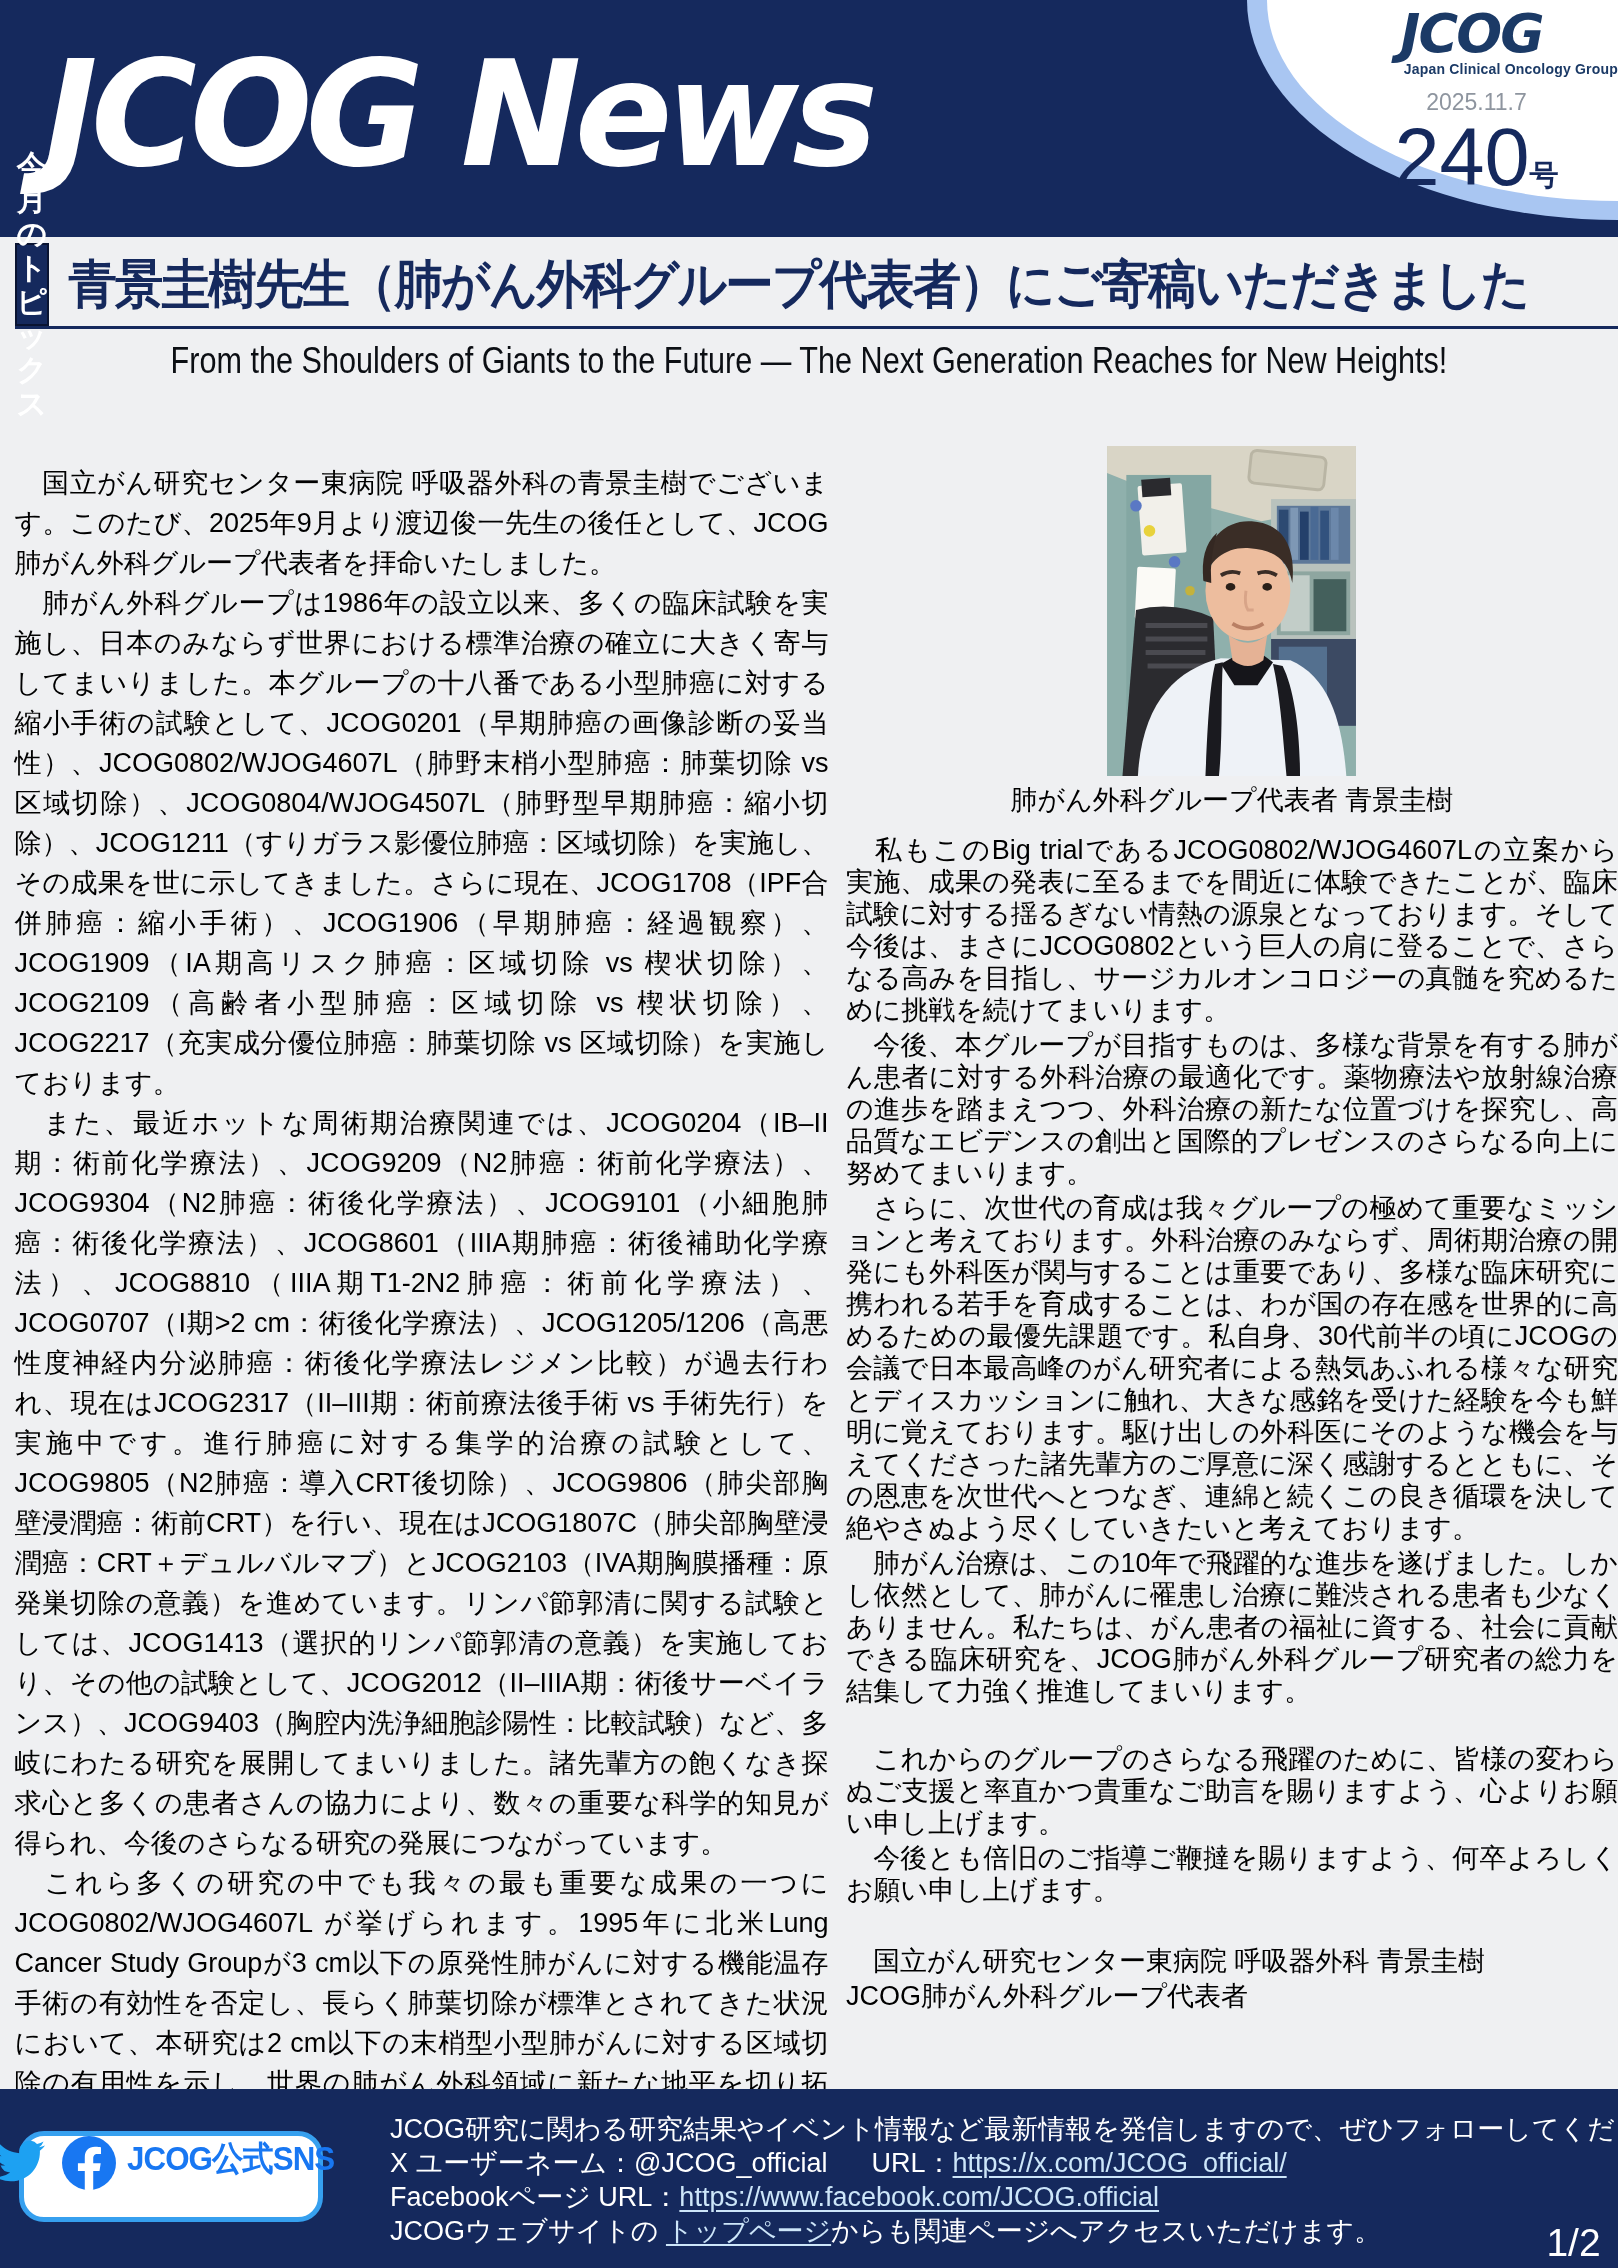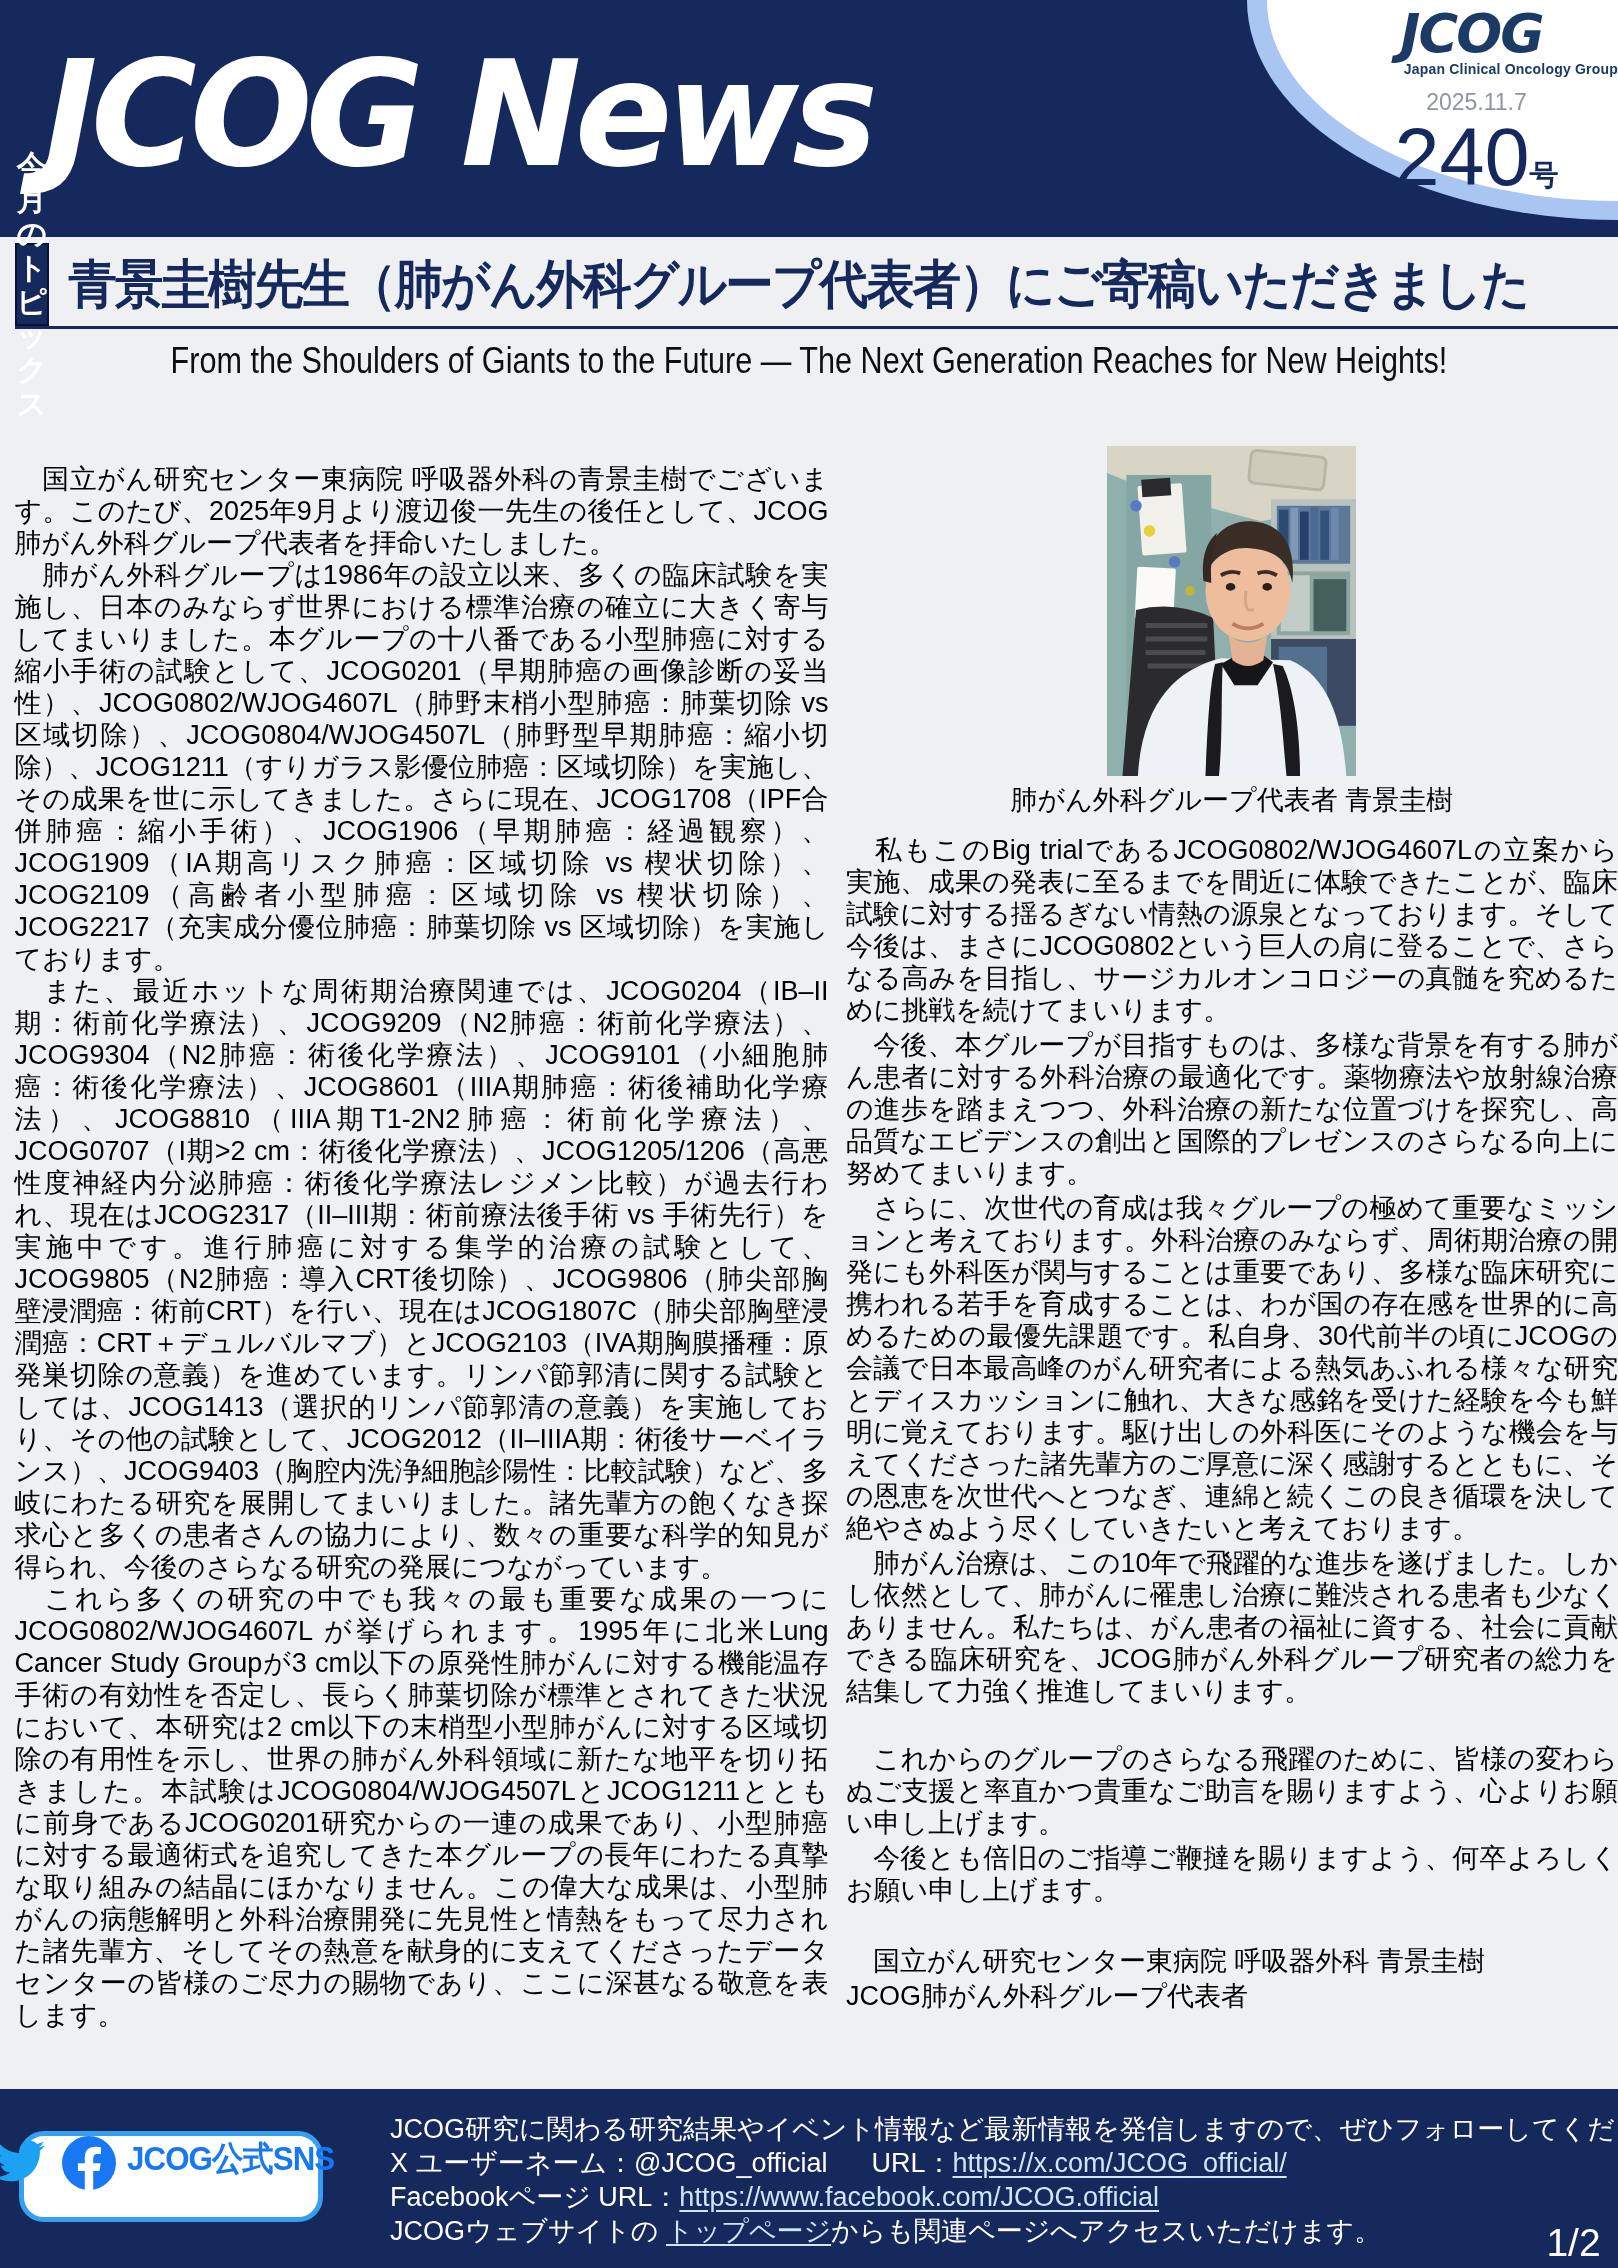--- a/index.html
+++ b/index.html
@@ -29,21 +29,21 @@
 
   
   .sub-en{position:absolute;top:340px;left:0;width:100%;text-align:center;color:#0c0f14;font-size:36px;
     transform:scaleX(.85);transform-origin:center;white-space:nowrap;}
   .sub-jp{position:absolute;top:390px;left:0;width:100%;text-align:center;color:#0c0f14;font-size:33px;white-space:nowrap;}
 
   
   .columns{position:absolute;top:446px;left:14.5px;display:flex;gap:17.4px;}
   .col-left{width:814px;padding-top:17.4px;}
   .col-right{width:772px;}
-  .columns p{margin:0;color:#000;font-size:27px;line-height:32px;text-align:justify;text-justify:inter-ideograph;}
+  .columns p{margin:0;color:#000;font-size:27px;line-height:40px;text-align:justify;text-justify:inter-ideograph;}
   .col-right p{line-height:32px;margin-bottom:2.9px;}
   .gap-before{margin-top:36px !important;}
   .photo{width:249px;height:330px;margin:0 auto;overflow:hidden;}
   .photo svg{display:block;}
   .caption{margin-top:7.7px;margin-bottom:17.4px;text-align:center;color:#000;font-size:27px;line-height:33px;}
   .signature{margin-top:39px;}
   .signature p{text-align:left;}
 
   
   .page-footer{position:absolute;left:0;bottom:0;width:100%;height:180px;background:#15295d;}

